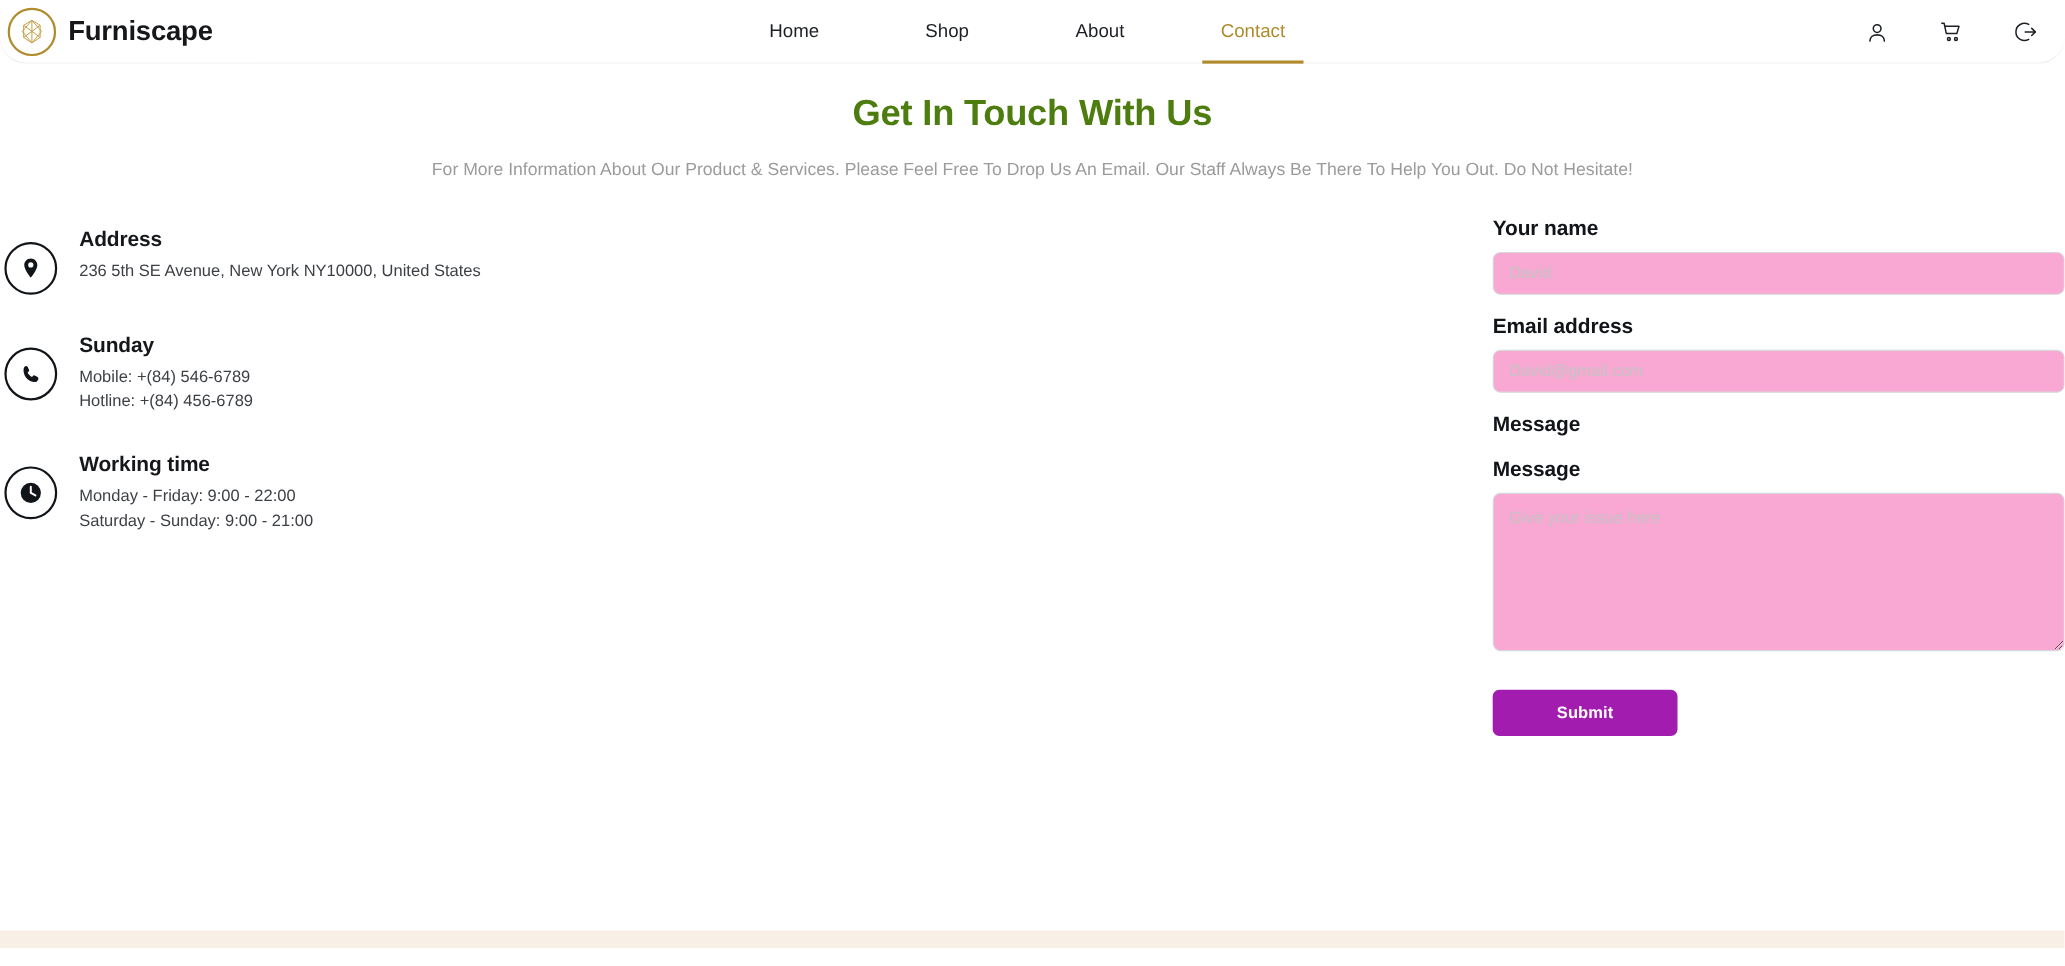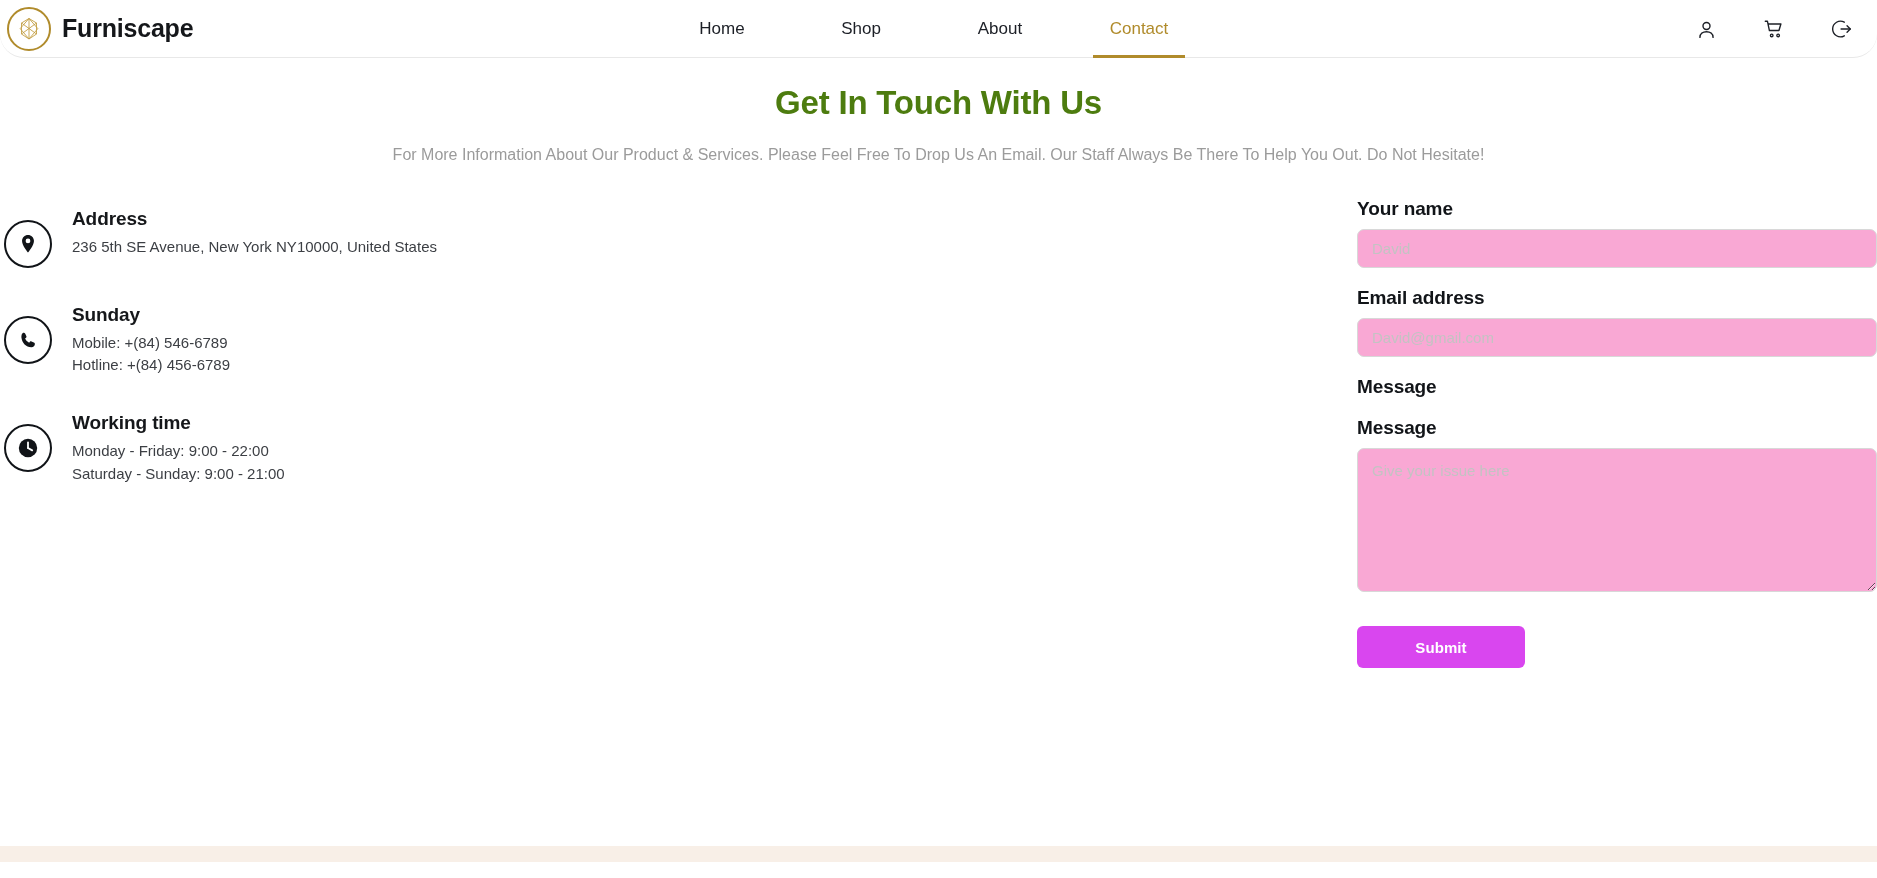--- a/index.html
+++ b/index.html
@@ -214,21 +214,21 @@
     resize: vertical;
     line-height: 1.4;
   }
   .field-input::placeholder,
   .field-textarea::placeholder { color: #c3c3c3; }
 
   .submit-btn {
     margin-top: 11px;
     width: 168px;
     height: 42px;
-    background: #d946ef;
+    background: #a21caf;
     color: #ffffff;
     border: none;
     border-radius: 6px;
     font-size: 15px;
     font-weight: 700;
     font-family: "Liberation Sans", sans-serif;
     cursor: pointer;
     letter-spacing: 0.1px;
   }
 

